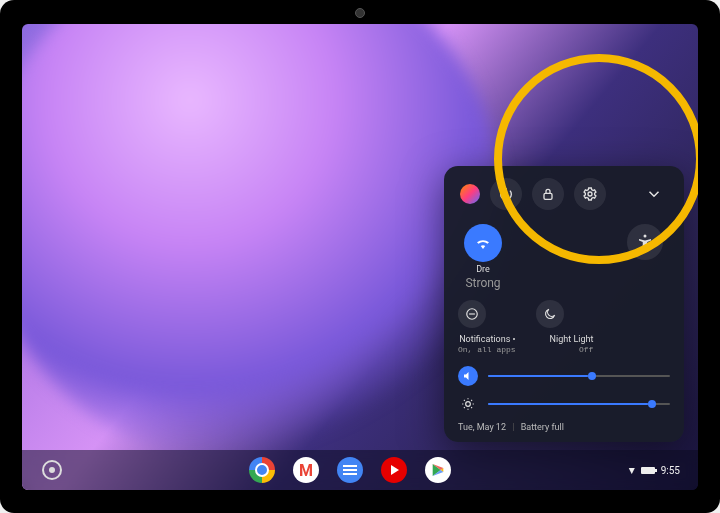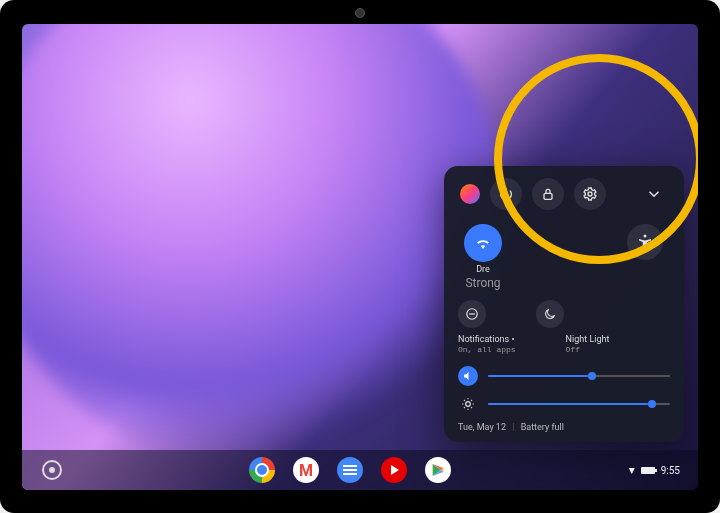--- a/index.html
+++ b/index.html
@@ -23,21 +23,21 @@
 .qs-avatar { width: 20px; height: 20px; border-radius: 50%; background: linear-gradient(135deg, #ff8a00, #ff3d7f, #5c6bff); flex-shrink: 0; }
 .qs-icon-btn { width: 32px; height: 32px; border-radius: 50%; background: rgba(255,255,255,0.08); display: flex; align-items: center; justify-content: center; cursor: pointer; }
 .qs-icon-btn svg { width: 16px; height: 16px; stroke: #e0e0e0; fill: none; }
 .qs-collapse { margin-left: auto; width: 32px; height: 32px; display: flex; align-items: center; justify-content: center; cursor: pointer; }
 .qs-tile-icon { width: 34px; height: 34px; border-radius: 50%; background: rgba(255,255,255,0.09); display: flex; align-items: center; justify-content: center; cursor: pointer; }
 .qs-tile-icon.big-lit { width: 38px; height: 38px; background: #3a7aff; }
 .qs-tile-label { font-size: 9px; color: #ddd; text-align: center; }
 .qs-tile-sub { font-size: 12px; color: #999; text-align: center; }
 .qs-tile-stack { display: flex; flex-direction: column; align-items: center; gap: 2px; min-width: 50px; }
 .qs-mid-row { display: flex; gap: 28px; margin-bottom: 10px; align-items: flex-start; }
-.qs-label-row { display: flex; gap: 50px; margin-bottom: 12px; font-size: 9px; }
+.qs-label-row { display: flex; gap: 34px; margin-bottom: 12px; font-size: 9px; text-align: right; }
 .qs-label-col { display: flex; flex-direction: column; gap: 1px; }
 .qs-label-sub { font-size: 8px; color: #999; font-family: Liberation Mono, monospace; }
 .qs-slider-row { display: flex; align-items: center; gap: 10px; margin-bottom: 8px; }
 .qs-slider-icon { width: 20px; height: 20px; border-radius: 50%; display: flex; align-items: center; justify-content: center; flex-shrink: 0; }
 .qs-slider-icon.lit { background: #3a7aff; }
 .qs-slider { flex: 1; height: 2px; background: #555; position: relative; border-radius: 2px; cursor: pointer; }
 .qs-slider-fill { position: absolute; left: 0; top: 0; height: 100%; background: #3a7aff; border-radius: 2px; }
 .qs-slider-thumb { position: absolute; width: 8px; height: 8px; background: #3a7aff; border-radius: 50%; top: -3px; }
 .qs-bottom { display: flex; justify-content: space-between; align-items: center; font-size: 9px; color: #bbb; margin-top: 8px; }
 .qs-bottom .sep { color: #555; margin: 0 4px; }

